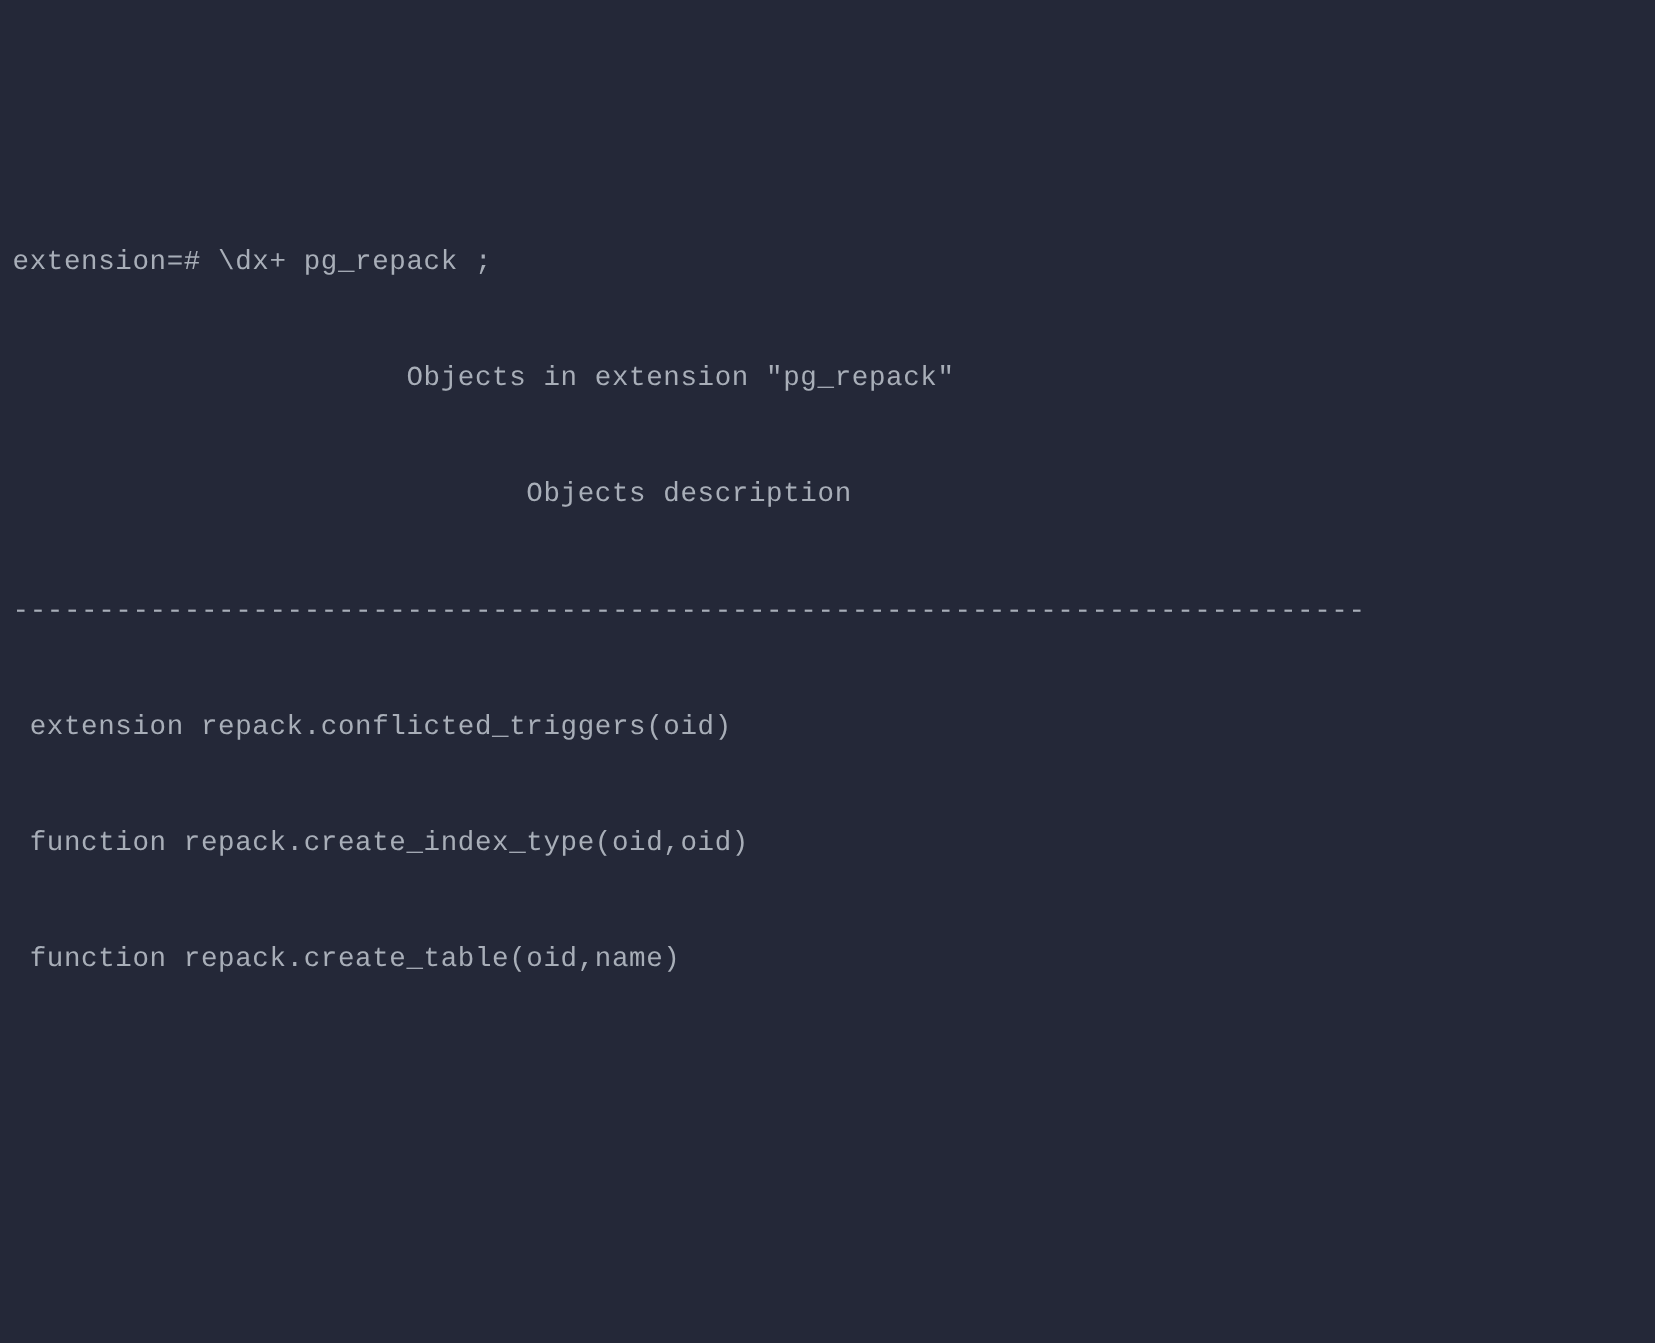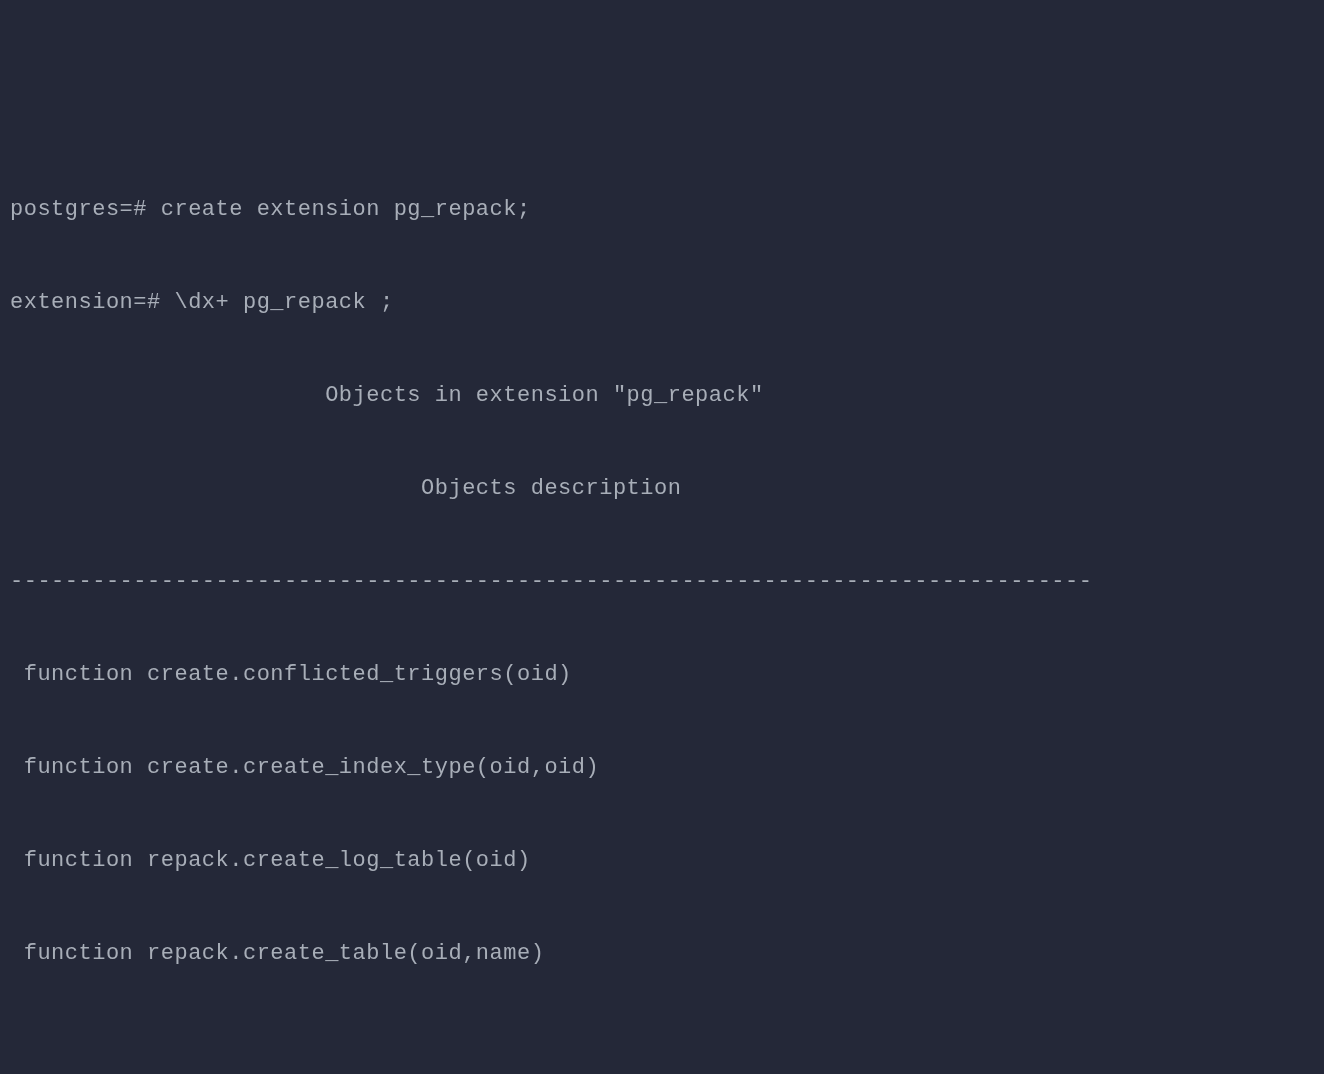--- a/index.html
+++ b/index.html
@@ -20,28 +20,26 @@
     .line {
       display: block;
     }
   </style>
 </head>
 <body>
 
 
 
 <div>
-  <span class="line">postgres=# create extension pg_repack;</span>
   <span class="line">extension=# \dx+ pg_repack ;</span>
   <span class="line">                       Objects in extension "pg_repack"</span>
   <span class="line">                              Objects description</span>
   <span class="line">-------------------------------------------------------------------------------</span>
-  <span class="line"> function create.conflicted_triggers(oid)</span>
-  <span class="line"> function create.create_index_type(oid,oid)</span>
-  <span class="line"> function repack.create_log_table(oid)</span>
+  <span class="line"> extension repack.conflicted_triggers(oid)</span>
+  <span class="line"> function repack.create_index_type(oid,oid)</span>
   <span class="line"> function repack.create_table(oid,name)</span>
   
   
   
   
   
   
   
   
   

